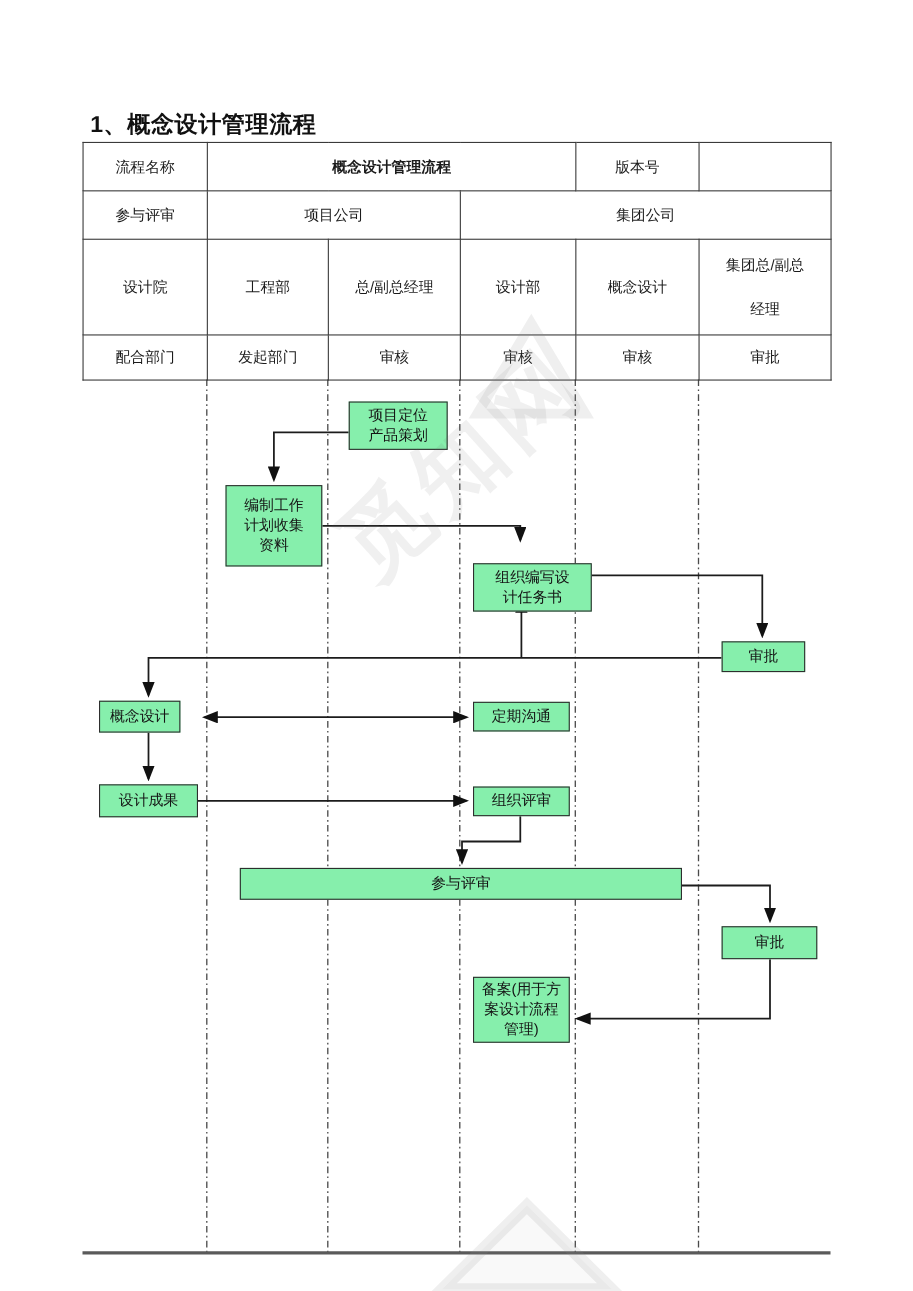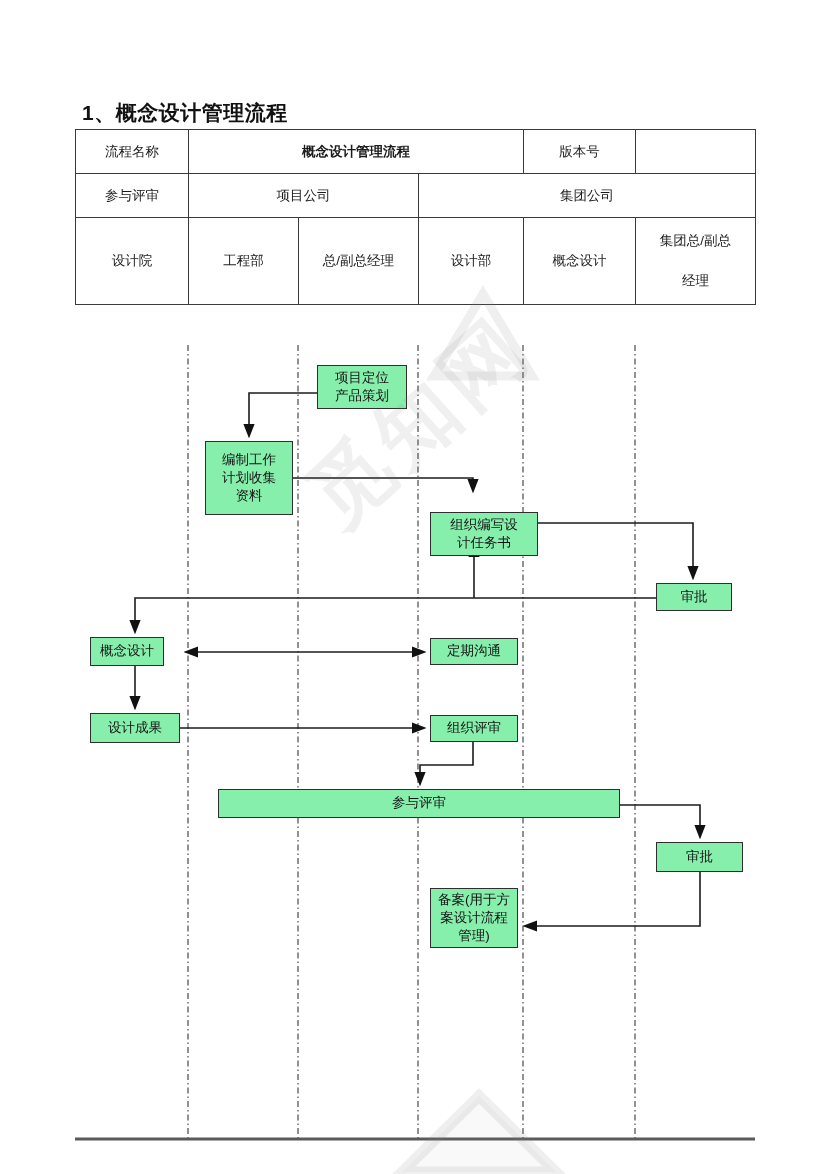--- a/index.html
+++ b/index.html
@@ -116,20 +116,28 @@
     </tr>
     <tr style="height:87px">
       <td>设计院</td>
       <td>工程部</td>
       <td>总/副总经理</td>
       <td>设计部</td>
       <td>概念设计</td>
       <td class="lh-wide">集团总/副总
 经理</td>
     </tr>
+    <tr style="height:41px">
+      <td>配合部门</td>
+      <td>发起部门</td>
+      <td>审核</td>
+      <td>审核</td>
+      <td>审核</td>
+      <td>审批</td>
+    </tr>
   </tbody>
     </table>
 
   <div class="fbox" style="left:317px;top:365px;width:90px;height:44px">项目定位
 产品策划</div>
   <div class="fbox" style="left:205px;top:441px;width:88px;height:74px">编制工作
 计划收集
 资料</div>
   <div class="fbox" style="left:430px;top:512px;width:108px;height:44px">组织编写设
 计任务书</div>

